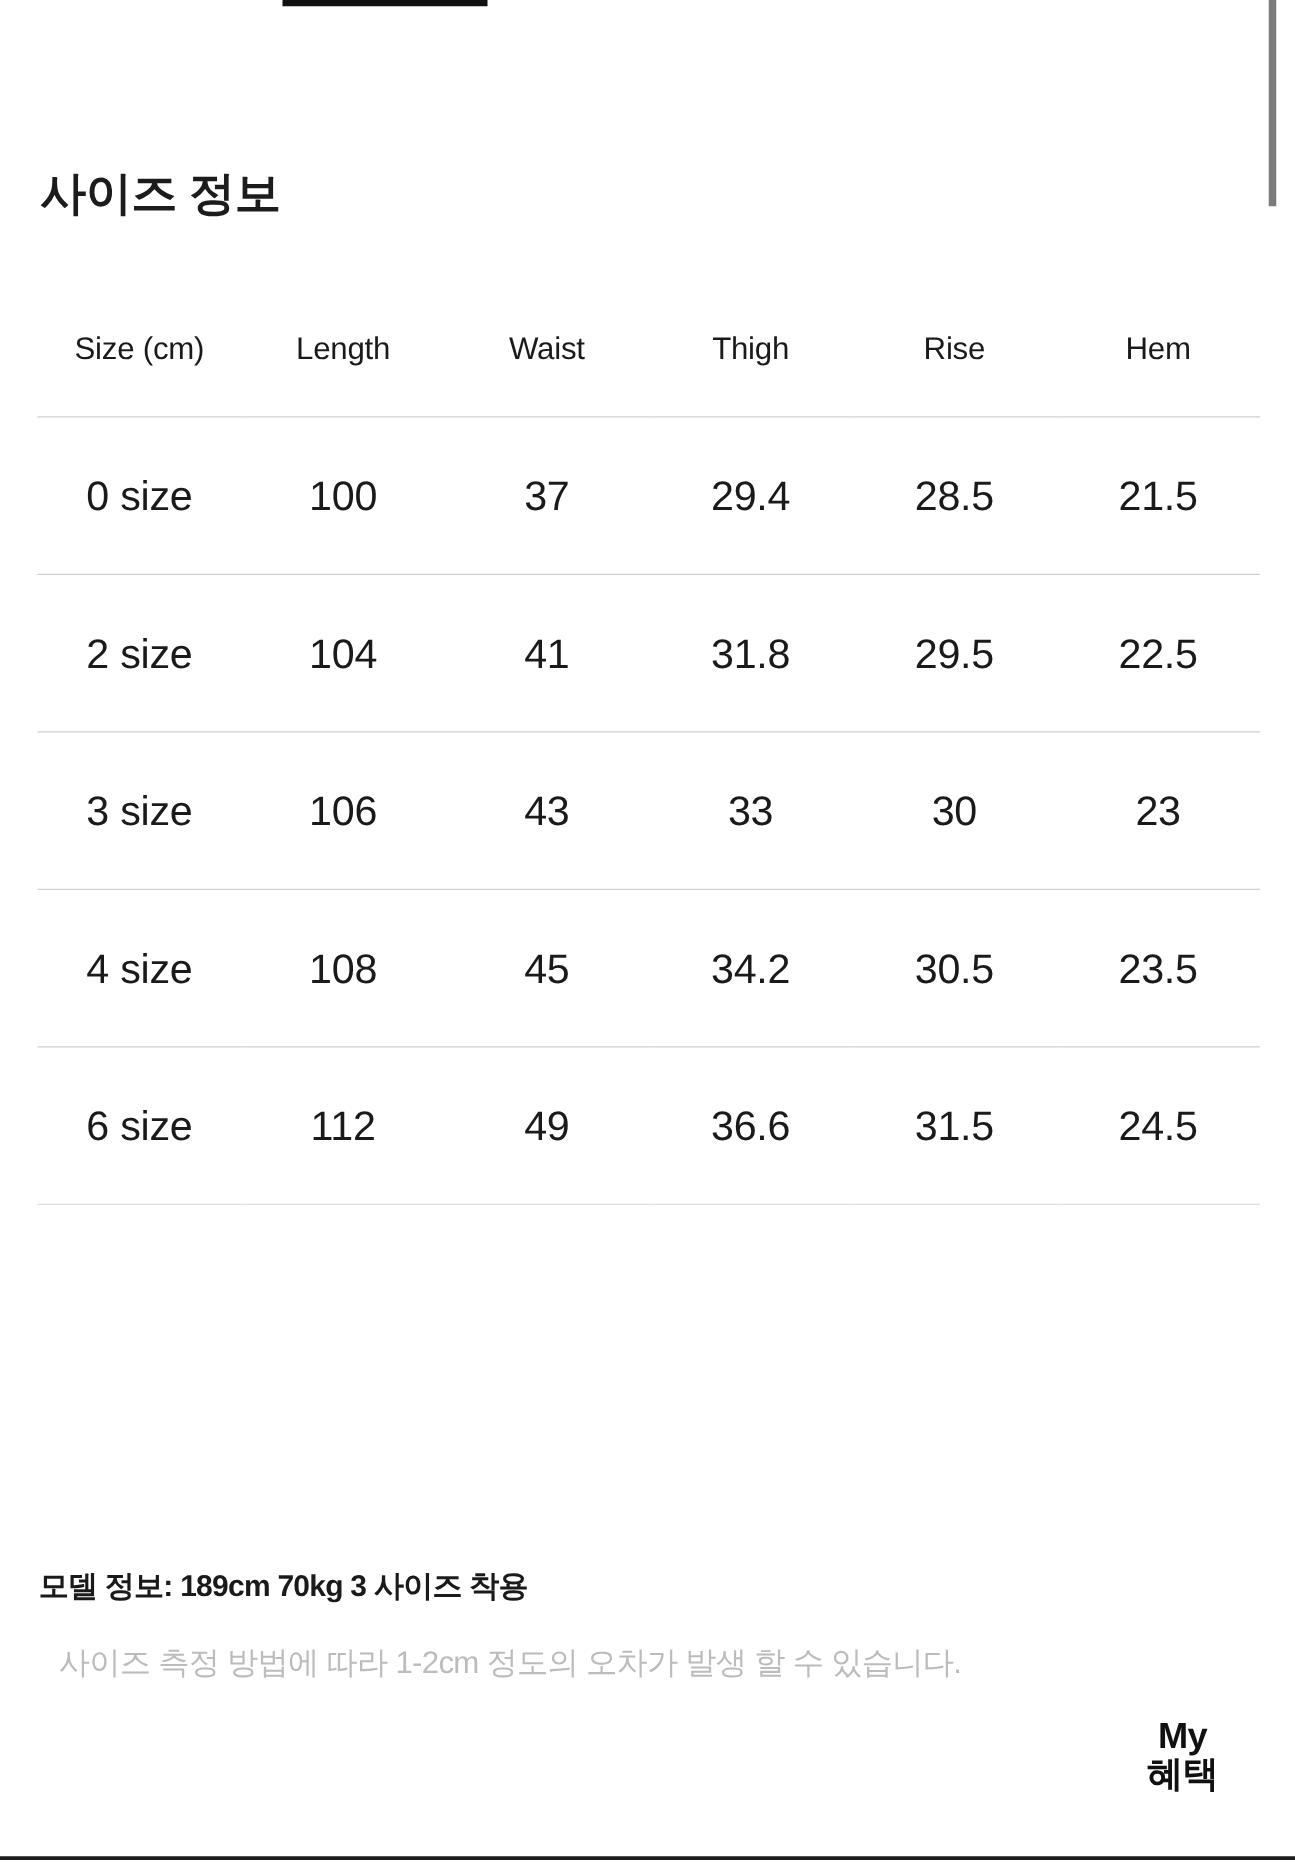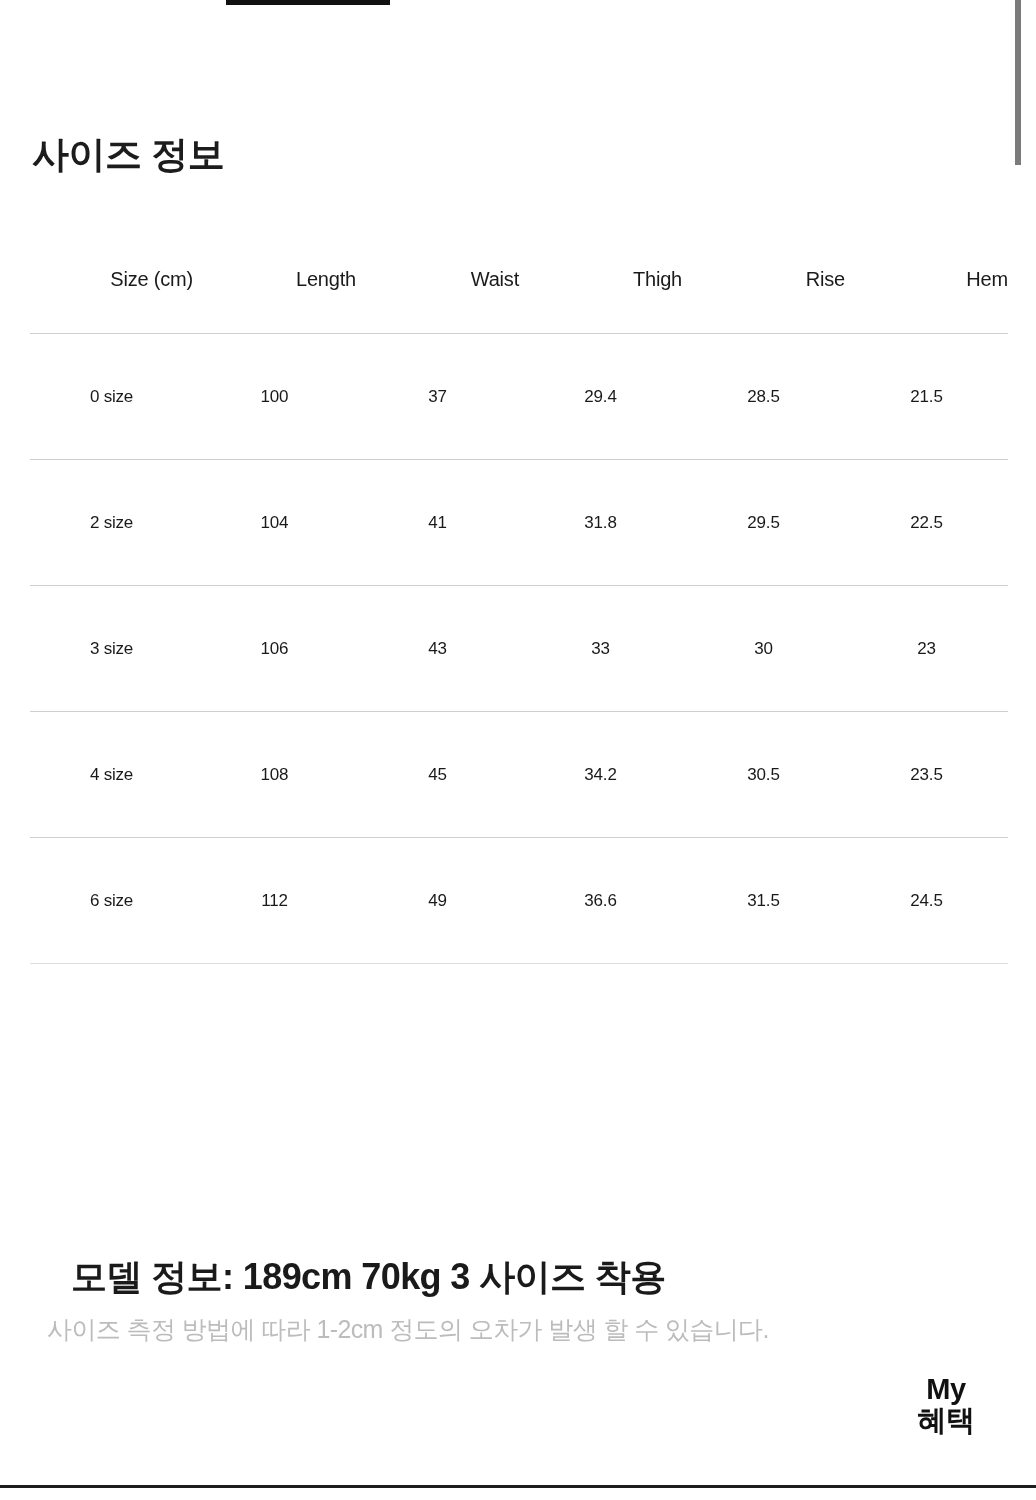--- a/index.html
+++ b/index.html
@@ -72,58 +72,57 @@
     position: absolute;
     left: 30px;
     top: 226px;
     width: 978px;
     border-collapse: collapse;
     table-layout: fixed;
   }
   #size-table col { width: 16.6666%; }
 
   #size-table th {
-    font-size: 20px;
+    font-size: 25px;
     font-weight: 400;
     color: #1a1a1a;
-    text-align: right;
+    text-align: center;
     padding: 0;
     height: 107px;
     vertical-align: middle;
     border: none;
     border-bottom: 1.5px solid #cfcfcf;
     letter-spacing: -0.2px;
   }
   #size-table td {
-    font-size: 17px;
+    font-size: 33px;
     font-weight: 400;
     color: #1a1a1a;
     text-align: center;
     padding: 0;
     height: 125px;
     vertical-align: middle;
     border: none;
     border-bottom: 1.5px solid #cfcfcf;
     letter-spacing: -0.2px;
   }
   #size-table tbody tr:last-child td {
     border-bottom: 1.5px solid #dedede;
   }
 
   
   #model-info {
     position: absolute;
     left: 31px;
     top: 1253px;
-    font-size: 36px;
+    font-size: 24px;
     font-weight: 700;
     color: #1a1a1a;
     letter-spacing: -0.6px;
     white-space: nowrap;
-    margin-left: 40px;
   }
   #size-disclaimer {
     position: absolute;
     left: 31px;
     top: 1313px;
     font-size: 25px;
     font-weight: 400;
     color: #bcbcbc;
     letter-spacing: -0.6px;
     white-space: nowrap;

